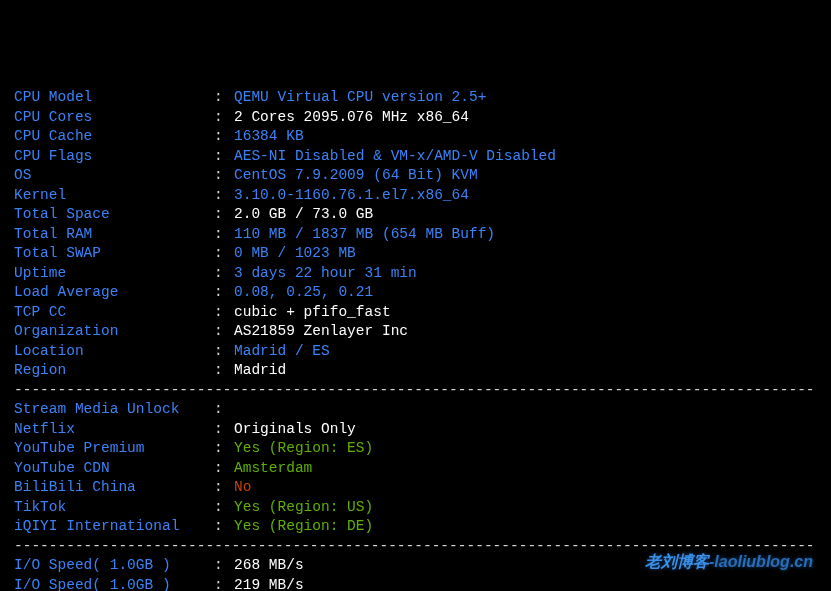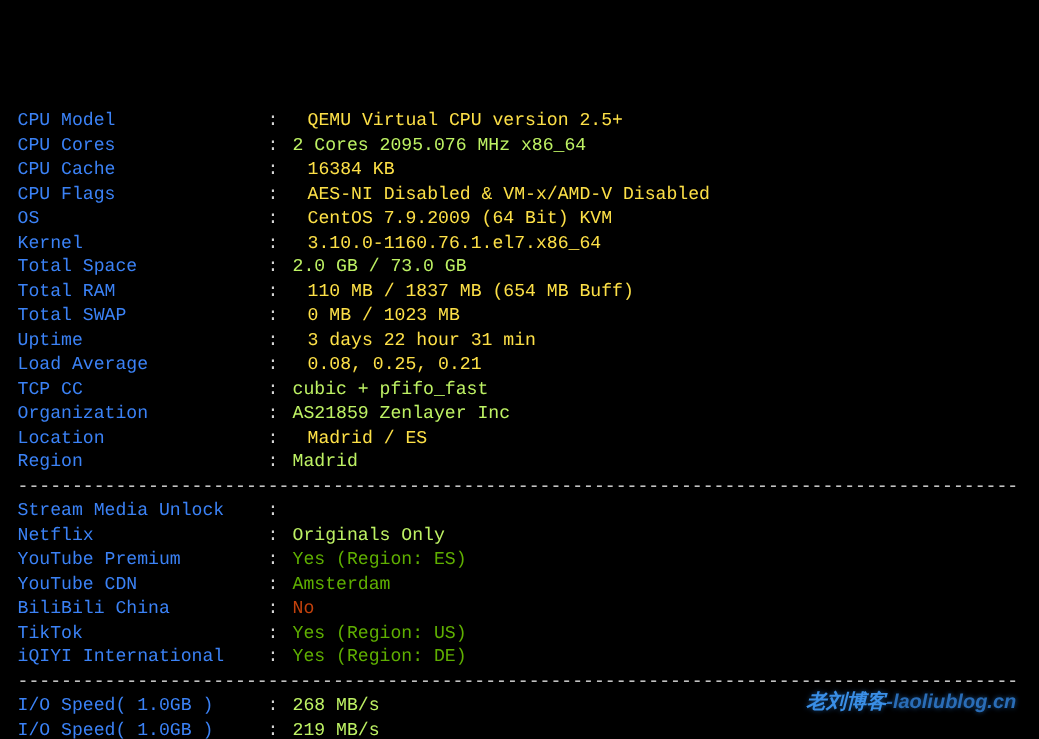--- a/index.html
+++ b/index.html
@@ -12,22 +12,22 @@
     width: 831px;
     height: 591px;
     overflow: hidden;
     white-space: pre;
     position: relative;
   }
   .row { display: flex; }
   .label { color: #3b82f6; width: 200px; flex-shrink: 0; }
   .colon { color: #d7d7d7; width: 20px; flex-shrink: 0; }
   .value { }
-  .c-cyan { color: #fde047; margin-left: 12px; }
-  .c-yellow { color: #bef264; }
+  .c-cyan { color: #3b82f6; }
+  .c-yellow { color: #ffffff; }
   .c-green { color: #5faf00; font-family: Liberation Mono, monospace; }
   .c-red { color: #c2410c; }
   .divider { color: #d7d7d7; letter-spacing: 0; overflow: hidden; white-space: nowrap; }
   .watermark {
     position: absolute;
     bottom: 20px;
     right: 18px;
     font-family: "Microsoft YaHei", sans-serif;
     font-size: 16px;
     font-weight: bold;

